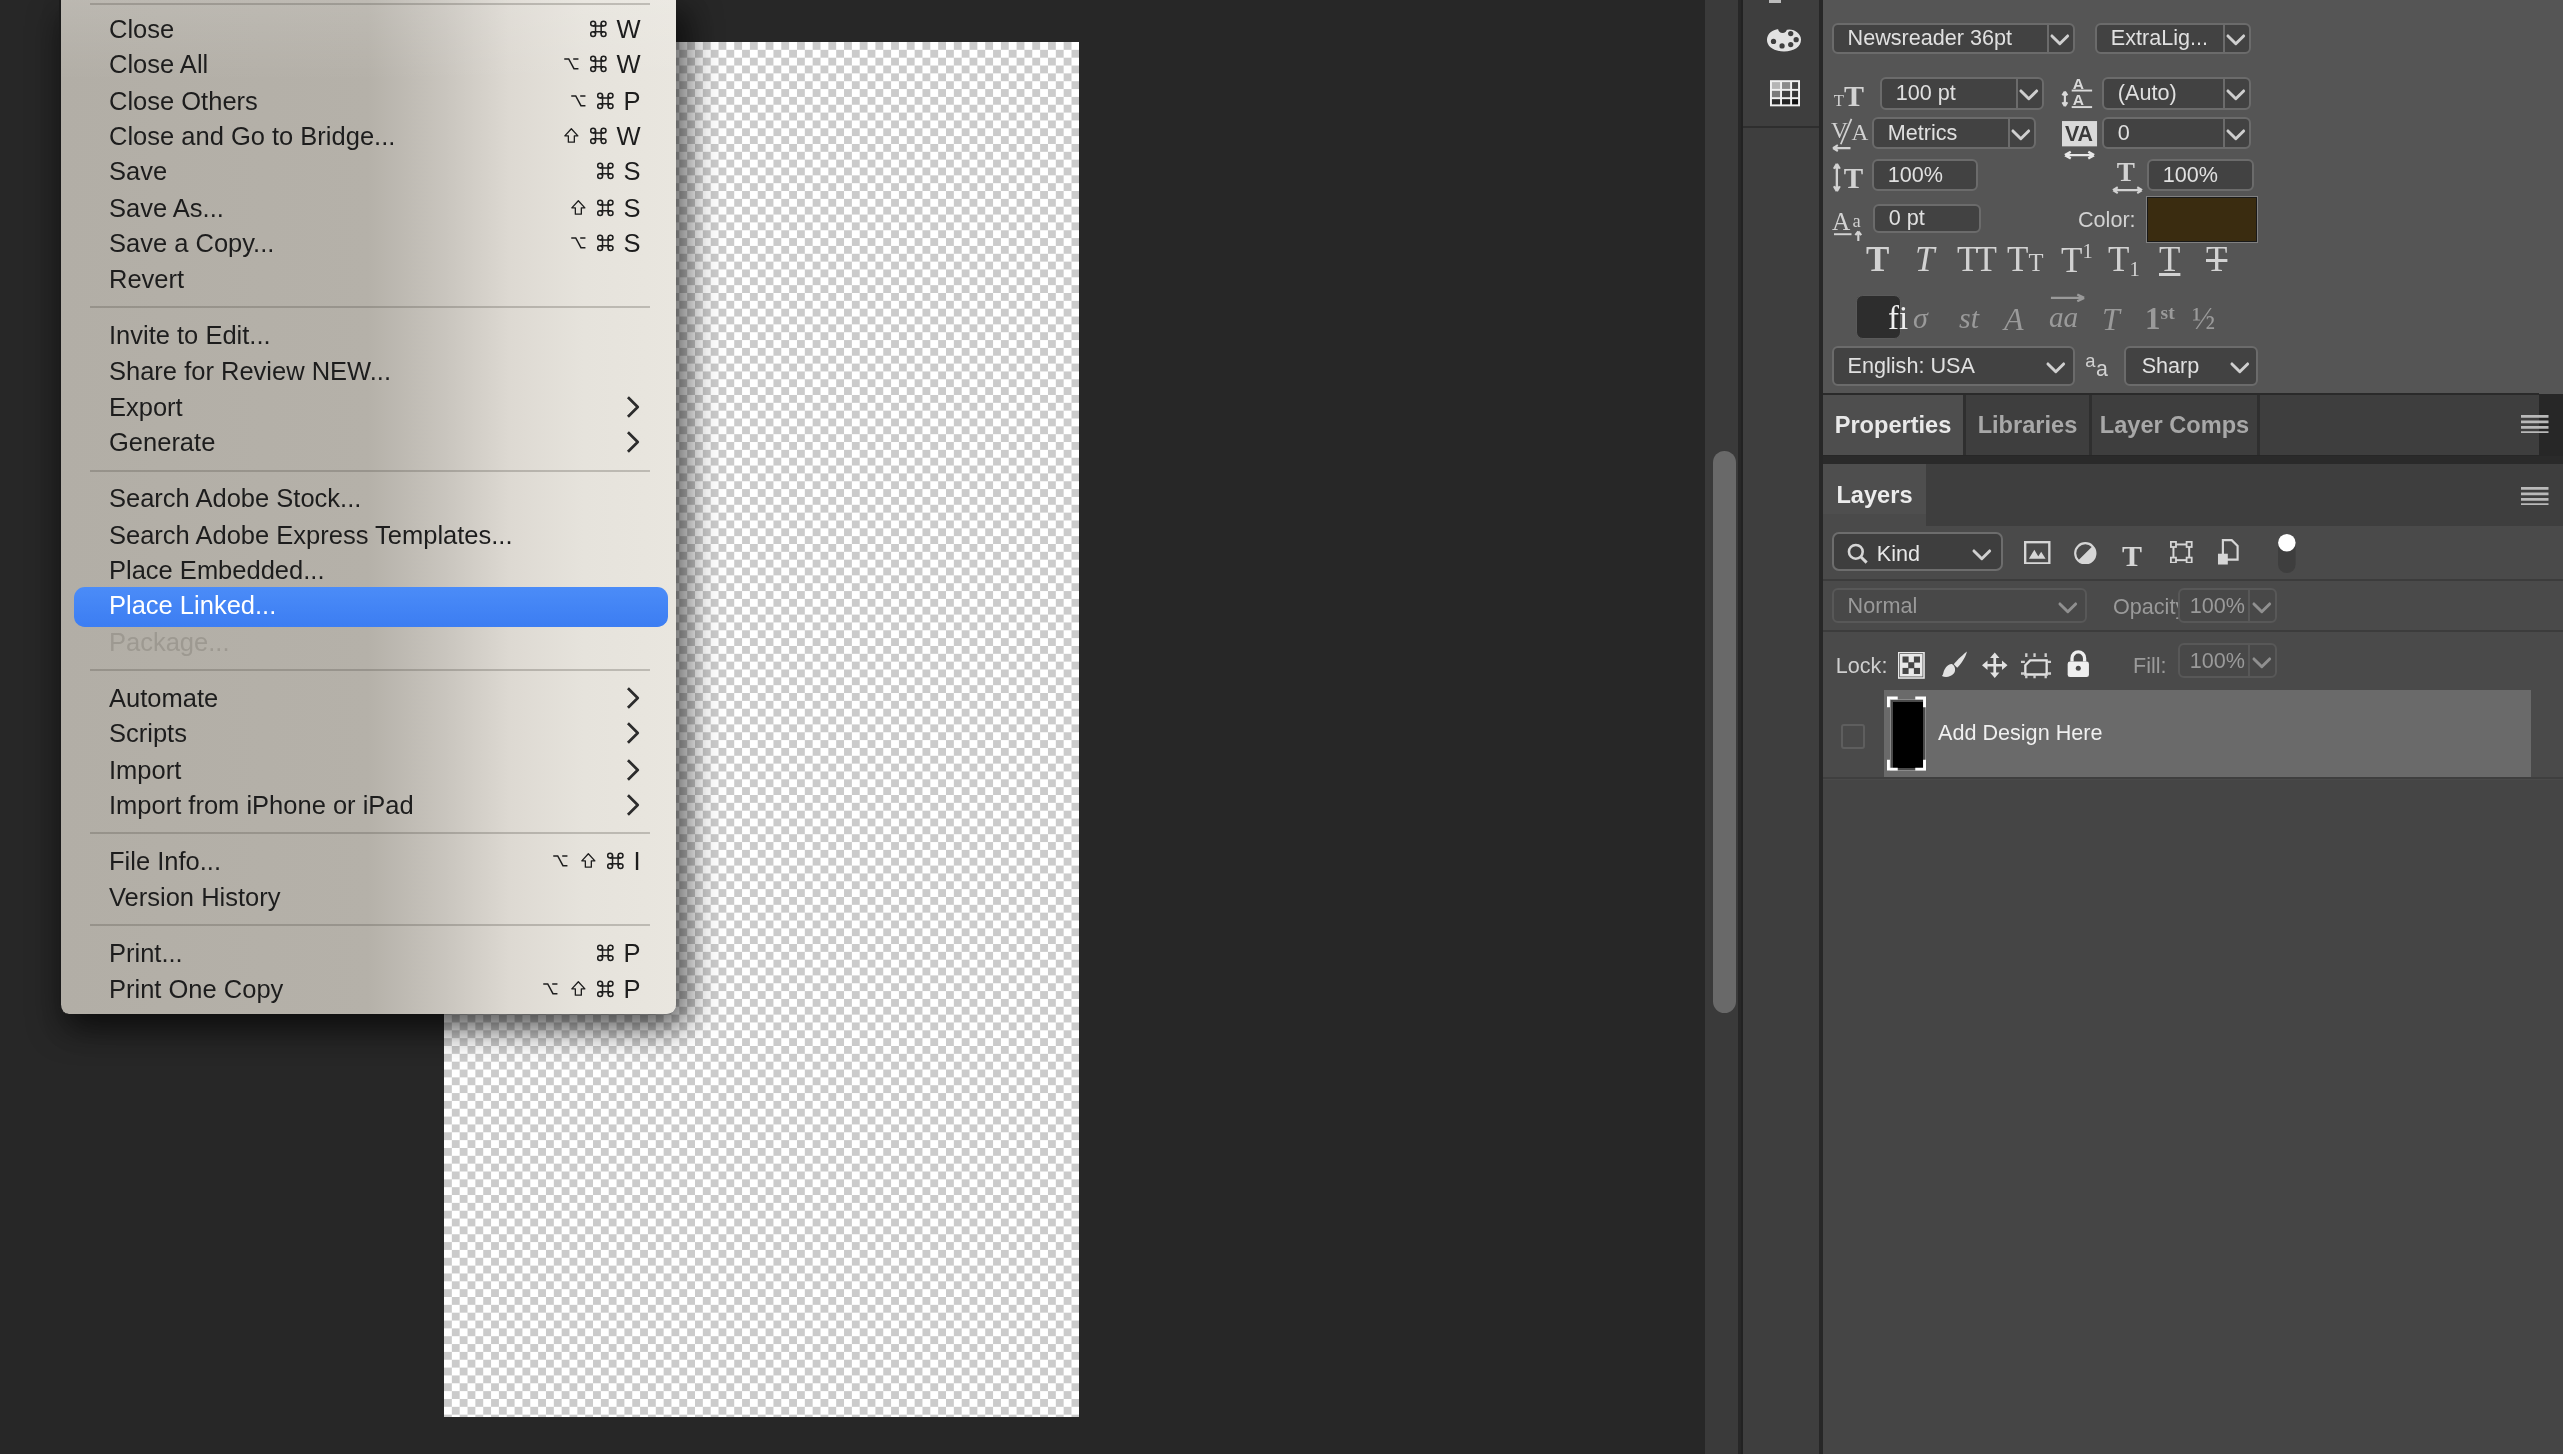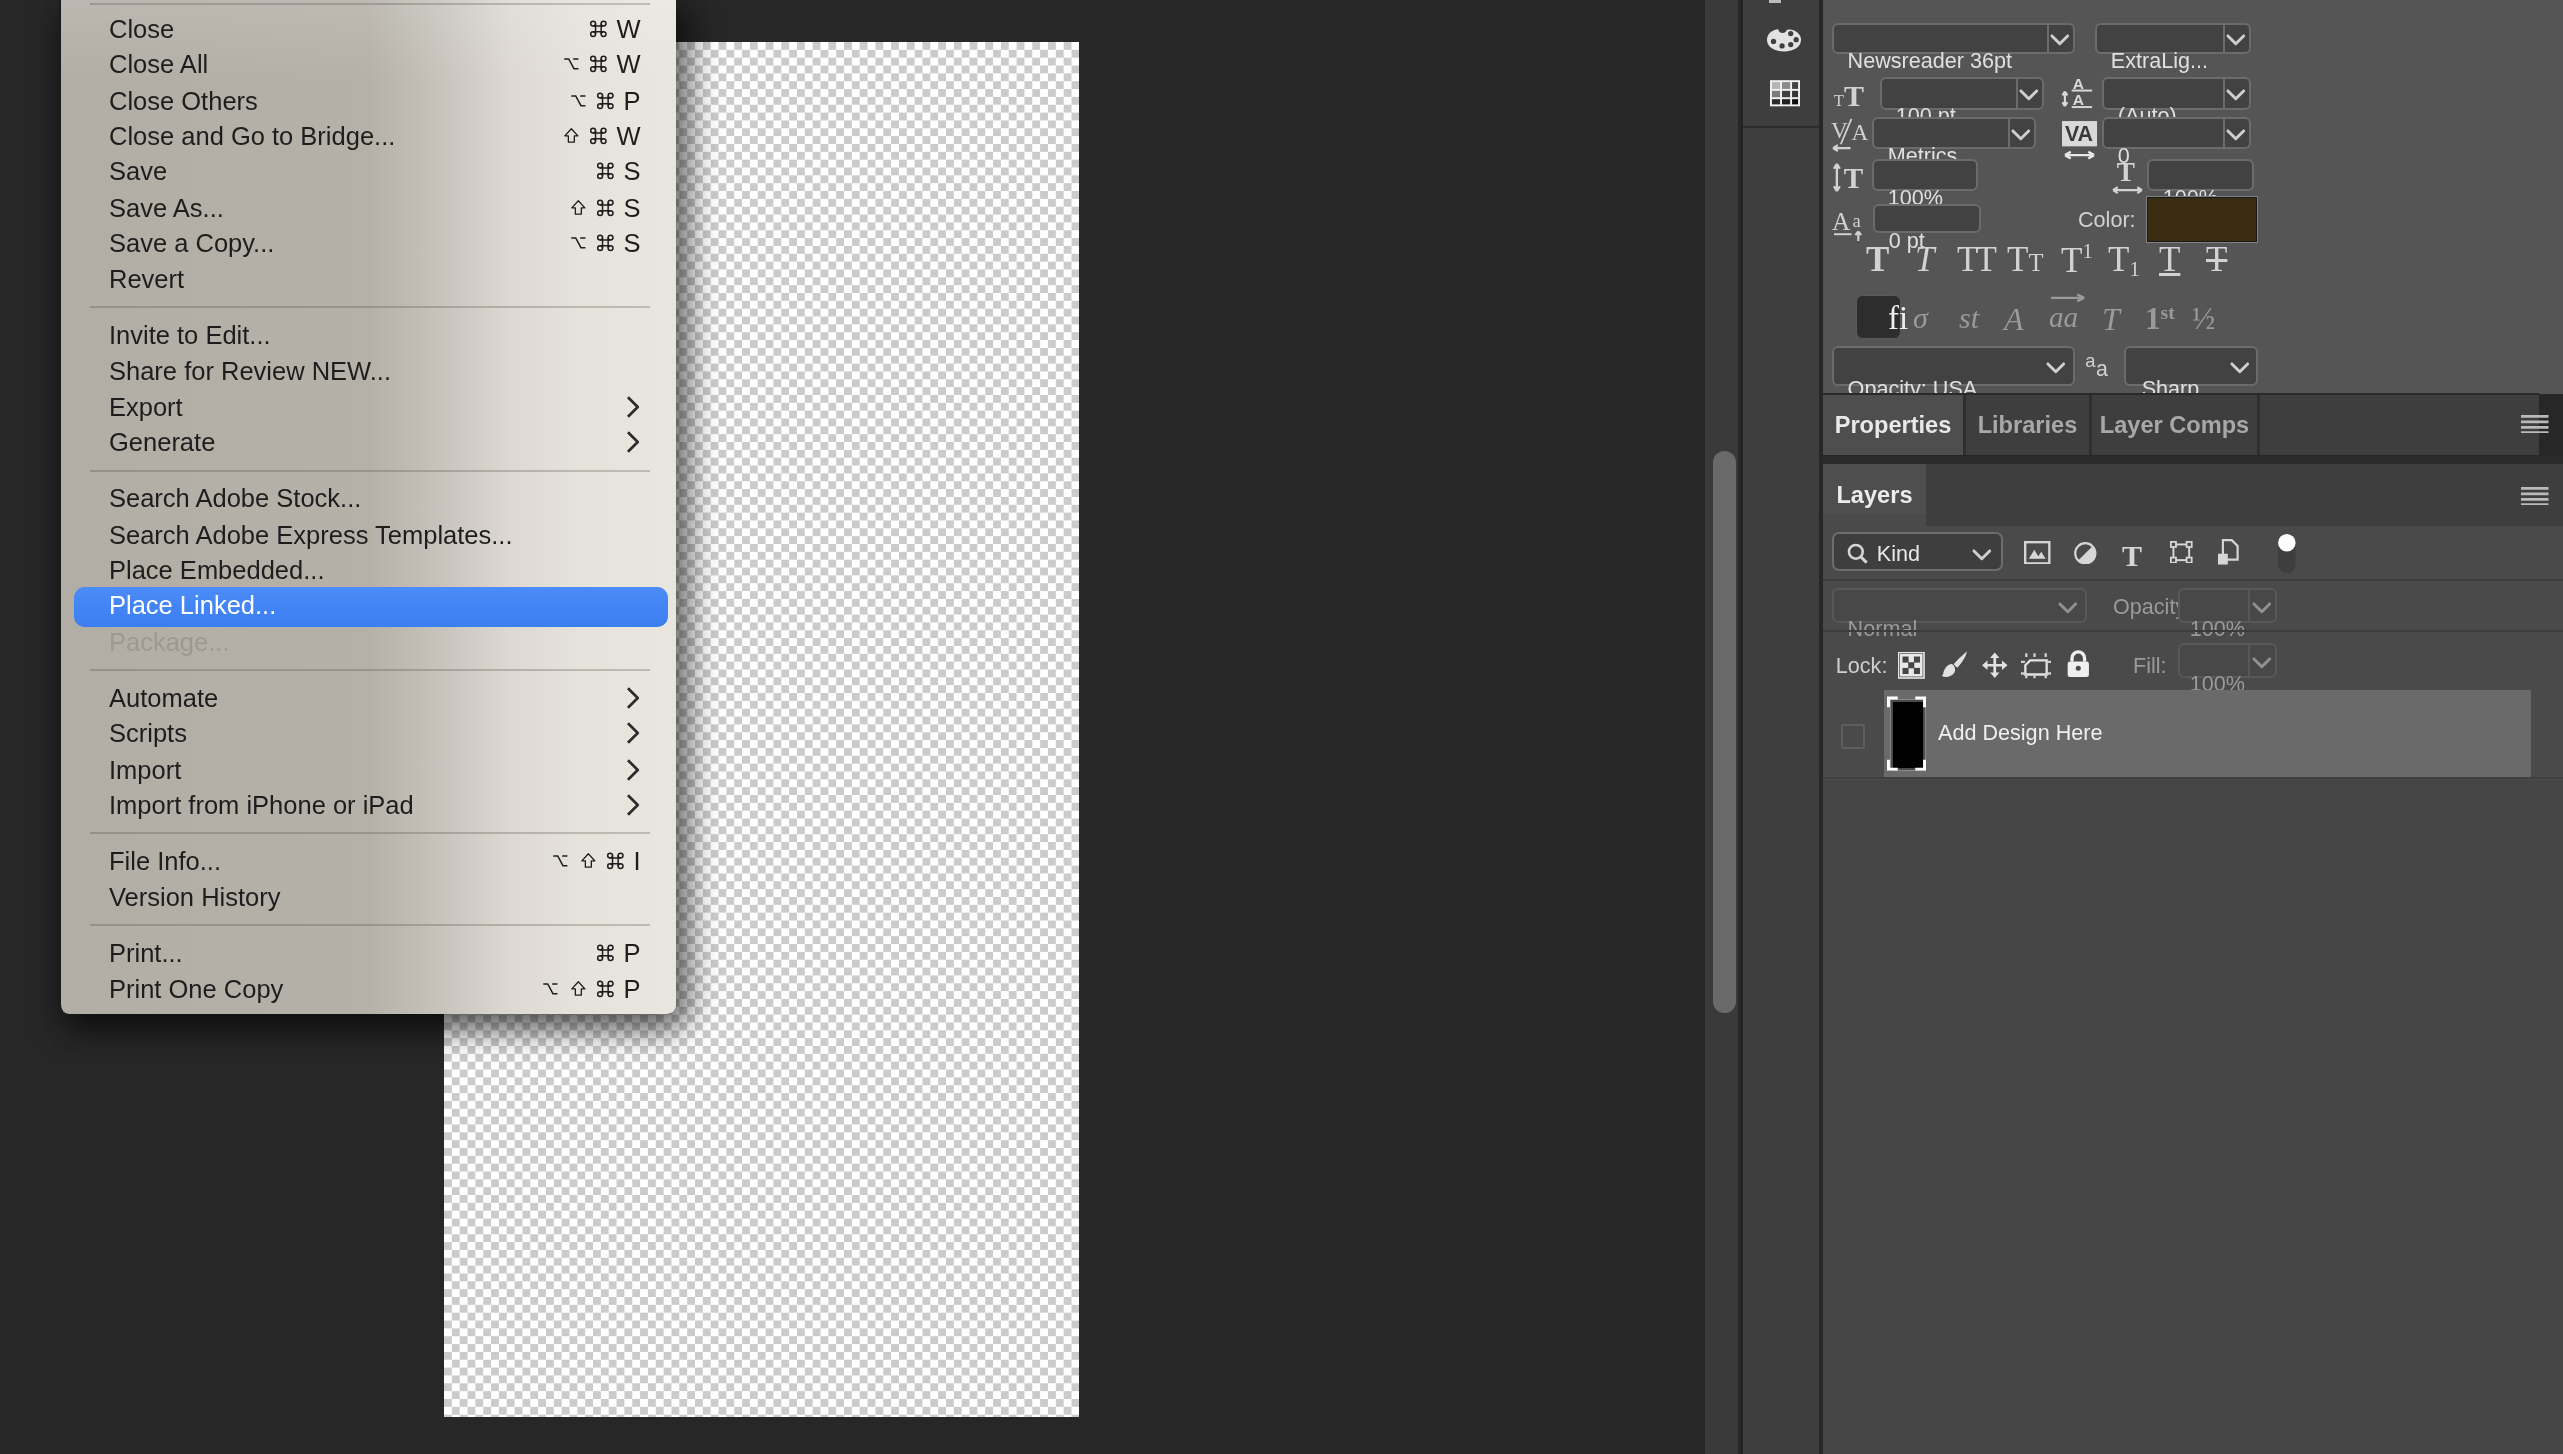--- a/index.html
+++ b/index.html
@@ -26,21 +26,21 @@
       background:linear-gradient(180deg,#4b8cf8 0%,#3c7df2 100%);}
   .mi.sel .lab{color:#ffffff;}
   .subarr{position:absolute;right:23.6px;top:50%;transform:translateY(-50%);}
   kbd{font-family:"Liberation Sans",sans-serif;font-weight:400;}
   .ksym{display:inline-block;vertical-align:-2px;}
   
   #iconcol{left:1741px;top:0;width:79px;height:1455px;background:#3e3e3e;border-left:2px solid #222222;}
   #paneldiv{left:1819px;top:0;width:3.9px;height:1455px;background:#272727;}
   #charpanel{left:1823px;top:0;width:740px;height:394px;background:#555555;}
   .fbox{position:absolute;background:#424242;border:2px solid #6b6b6b;border-radius:5.9px;color:#e0e0e0;font-size:21.6px;}
-  .fbox .tx,.dbox .tx{position:absolute;left:13.8px;top:50%;transform:translateY(-50%);white-space:nowrap;margin-top:23px;}
+  .fbox .tx,.dbox .tx{position:absolute;left:13.8px;top:50%;transform:translateY(-50%);white-space:nowrap;}
   .fbox .dvd,.dbox .dvd{position:absolute;top:0;bottom:0;width:2px;background:#6b6b6b;}
   .icn{position:absolute;color:#d2d2d2;}
   .serif{font-family:"Liberation Serif",serif;}
   
   #tabrow{left:1823px;top:393px;width:716px;height:60px;background:#3e3e3e;border-top:2.9px solid #2a2a2a;}
   .tab{position:absolute;top:0;height:100%;display:flex;align-items:center;justify-content:center;font-size:23.6px;color:#bebebe;}
   #layersrow{left:1823px;top:464px;width:740px;height:50px;background:#3e3e3e;}
   #gap1{left:1823px;top:456px;width:740px;height:7.9px;background:#2a2a2a;}
   #layersbody{left:1823px;top:514px;width:740px;height:941px;background:#4a4a4a;}
   .pdiv{position:absolute;left:0;width:740px;height:2px;background:#3c3c3c;}
@@ -390,21 +390,21 @@
   <div class="icn serif dim" style="left:181px;top:301px;font-size:32px;font-style:italic;">A</div>
   <div class="icn dim" style="left:224px;top:292px;"><svg width="43" height="41" viewBox="0 0 44 42">
         <path d="M4 6 H38 M38 6 L31 2.5 M38 6 L31 9.5" stroke="#9a9a9a" stroke-width="2.4" fill="none"></path>
         <text x="2" y="36" font-family="Liberation Serif" font-size="30" font-style="italic" fill="#9a9a9a">aa</text>
       </svg></div>
   <div class="icn serif dim" style="left:279px;top:301px;font-size:32px;font-style:italic;">T</div>
   <div class="icn serif dim" style="left:322px;top:301px;font-size:31px;font-weight:bold;">1<span style="font-size:19.6px;vertical-align:9.8px;">st</span></div>
   <div class="icn serif dim" style="left:369px;top:301px;font-size:31px;">½</div>
 
   <div class="fbox" style="left:8.8px;top:346px;width:239px;height:36px;">
-      <span class="tx">Opacity: USA</span>
+      <span class="tx">English: USA</span>
       <svg class="abs" style="right:5.9px;top:10.8px;" width="21.6" height="17.7" viewBox="0 0 22 18">
         <use href="#chev"></use>
       </svg>
     </div>
   <div class="icn" style="left:262px;top:351px;"><svg width="29.5" height="31" viewBox="0 0 30 32">
         <text x="0" y="16" font-family="Liberation Sans" font-size="19" fill="#d2d2d2">a</text>
         <text x="11" y="26" font-family="Liberation Sans" font-size="22" fill="#d2d2d2">a</text>
       </svg></div>
   <div class="fbox" style="left:301px;top:346px;width:130px;height:36px;">
       <span class="tx" style="left:15.7px;">Sharp</span>

